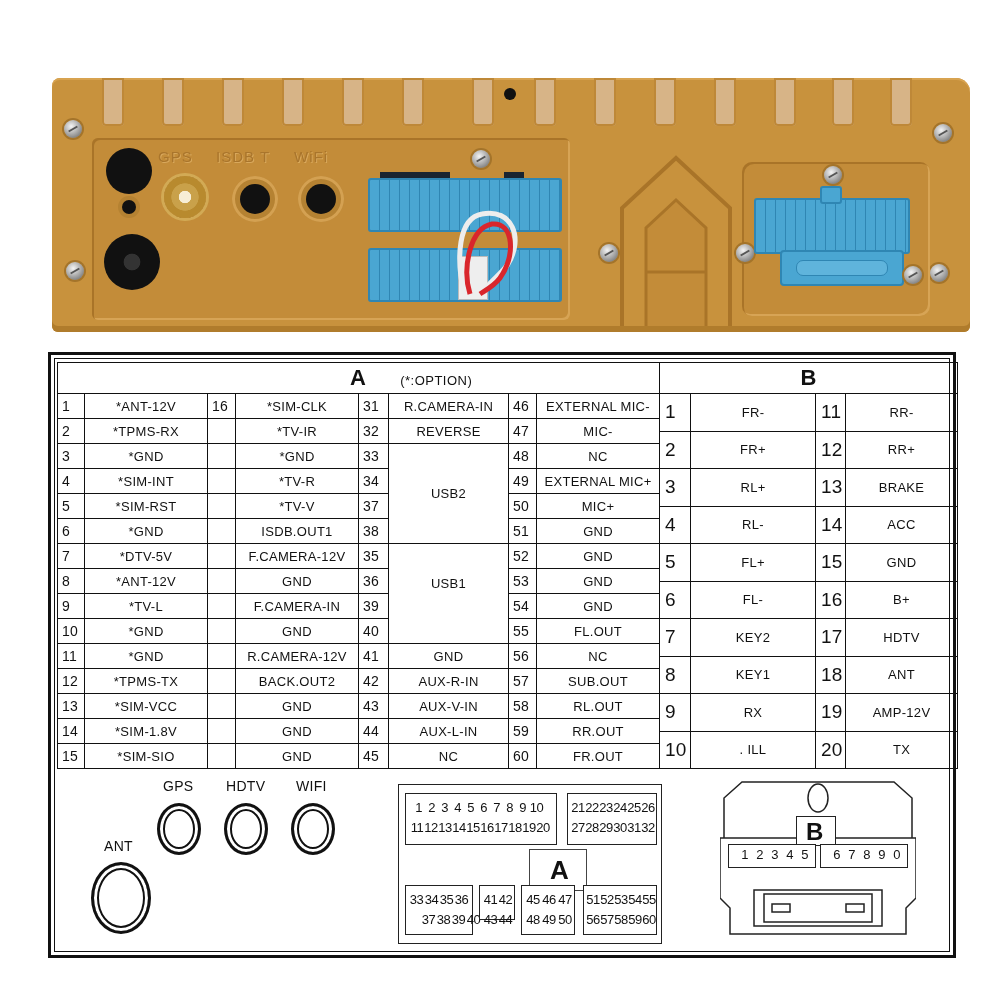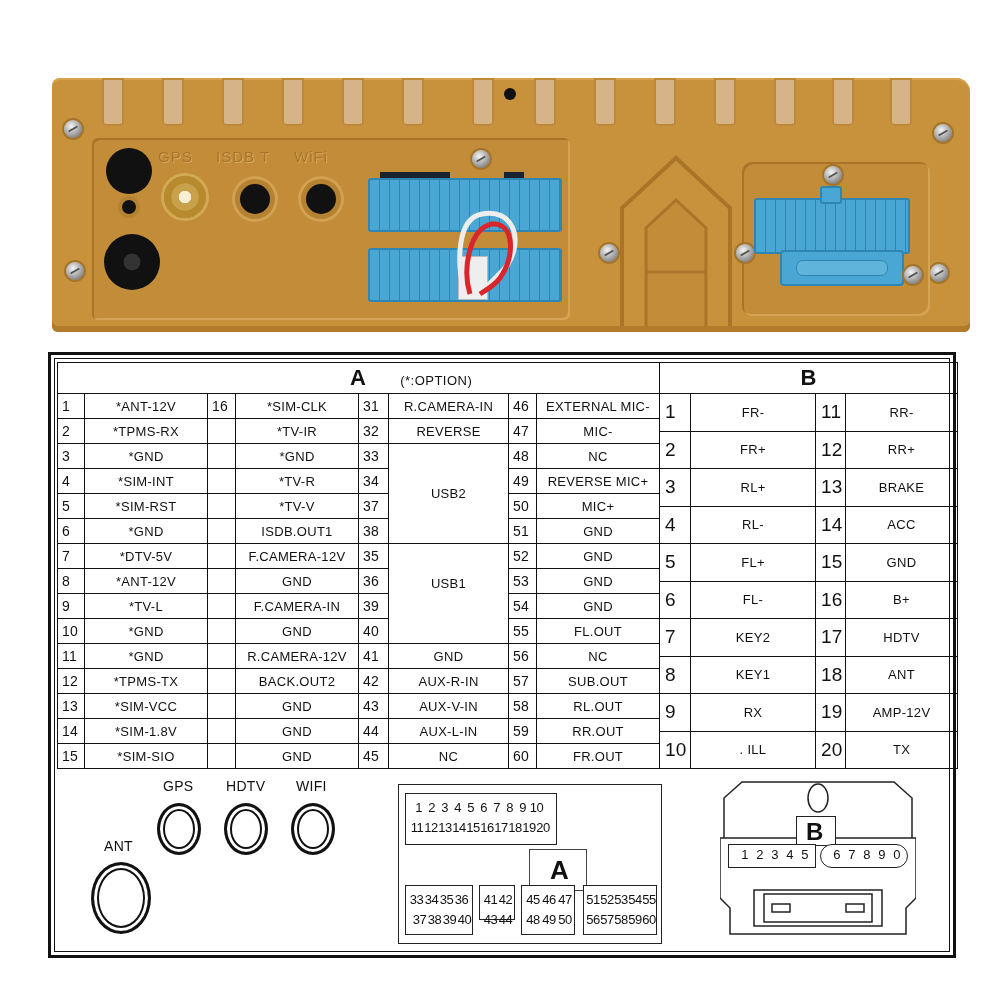--- a/index.html
+++ b/index.html
@@ -173,21 +173,21 @@
     <td class="num">48</td>
     <td>NC</td>
   </tr>
   <tr style="height:25px">
     <td class="num">4</td>
     <td>*SIM-INT</td>
     <td class="num"></td>
     <td>*TV-R</td>
     <td class="num">34</td>
     <td class="num">49</td>
-    <td>REVERSE MIC+</td>
+    <td>EXTERNAL MIC+</td>
   </tr>
   <tr style="height:25px">
     <td class="num">5</td>
     <td>*SIM-RST</td>
     <td class="num"></td>
     <td>*TV-V</td>
     <td class="num">37</td>
     <td class="num">50</td>
     <td>MIC+</td>
   </tr>
@@ -375,28 +375,36 @@
 
 <div class="abs outline" style="left:398px;top:784px;width:264px;height:160px;">
   <div class="abs outline" style="left:6px;top:8px;width:152px;height:52px;">
     <div class="abs pinrow" style="left:6px;top:6px;">
       <span style="width:13px">1</span><span style="width:13px">2</span><span style="width:13px">3</span><span style="width:13px">4</span><span style="width:13px">5</span><span style="width:13px">6</span><span style="width:13px">7</span><span style="width:13px">8</span><span style="width:13px">9</span><span style="width:15px">10</span>
     </div>
     <div class="abs pinrow" style="left:4px;top:26px;">
       <span style="width:14px">11</span><span style="width:14px">12</span><span style="width:14px">13</span><span style="width:14px">14</span><span style="width:14px">15</span><span style="width:14px">16</span><span style="width:14px">17</span><span style="width:14px">18</span><span style="width:14px">19</span><span style="width:14px">20</span>
     </div>
   </div>
+  <div class="abs outline" style="left:168px;top:8px;width:90px;height:52px;">
+    <div class="abs pinrow" style="left:3px;top:6px;">
+      <span style="width:14px">21</span><span style="width:14px">22</span><span style="width:14px">23</span><span style="width:14px">24</span><span style="width:14px">25</span><span style="width:14px">26</span>
+    </div>
+    <div class="abs pinrow" style="left:3px;top:26px;">
+      <span style="width:14px">27</span><span style="width:14px">28</span><span style="width:14px">29</span><span style="width:14px">30</span><span style="width:14px">31</span><span style="width:14px">32</span>
+    </div>
+  </div>
   <div class="abs outline" style="left:130px;top:64px;width:58px;height:42px;border-color:#444;">
     <div class="abs big" style="left:20px;top:5px;">A</div>
   </div>
   <div class="abs outline" style="left:6px;top:100px;width:68px;height:50px;">
     <div class="abs pinrow" style="left:3px;top:6px;">
       <span style="width:15px">33</span><span style="width:15px">34</span><span style="width:15px">35</span><span style="width:15px">36</span>
     </div>
-    <div class="abs pinrow" style="left:6px;top:26px;">
+    <div class="abs pinrow" style="left:15px;top:26px;">
       <span style="width:15px">37</span><span style="width:15px">38</span><span style="width:15px">39</span><span style="width:15px">40</span>
     </div>
   </div>
   <div class="abs outline" style="left:80px;top:100px;width:36px;height:35px;">
     <div class="abs pinrow" style="left:3px;top:6px;">
       <span style="width:15px">41</span><span style="width:15px">42</span>
     </div>
     <div class="abs pinrow" style="left:3px;top:26px;">
       <span style="width:15px">43</span><span style="width:15px">44</span>
     </div>
@@ -430,18 +438,18 @@
     <rect x="126" y="126" width="18" height="8" fill="none" stroke="#222" stroke-width="1.5"></rect>
   </svg>
   <div class="abs outline" style="left:76px;top:38px;width:40px;height:30px;">
     <div class="abs big" style="left:9px;top:1px;font-size:24px;">B</div>
   </div>
   <div class="abs outline" style="left:8px;top:66px;width:88px;height:24px;">
     <div class="abs pinrow" style="left:8px;top:2px;text-decoration:underline;">
       <span style="width:15px">1</span><span style="width:15px">2</span><span style="width:15px">3</span><span style="width:15px">4</span><span style="width:15px">5</span>
     </div>
   </div>
-  <div class="abs outline" style="left:100px;top:66px;width:88px;height:24px;border-radius:12px;">
+  <div class="abs outline" style="left:100px;top:66px;width:88px;height:24px;">
     <div class="abs pinrow" style="left:8px;top:2px;text-decoration:underline;">
       <span style="width:15px">6</span><span style="width:15px">7</span><span style="width:15px">8</span><span style="width:15px">9</span><span style="width:15px">0</span>
     </div>
   </div>
 </div>
 
 </body></html>

